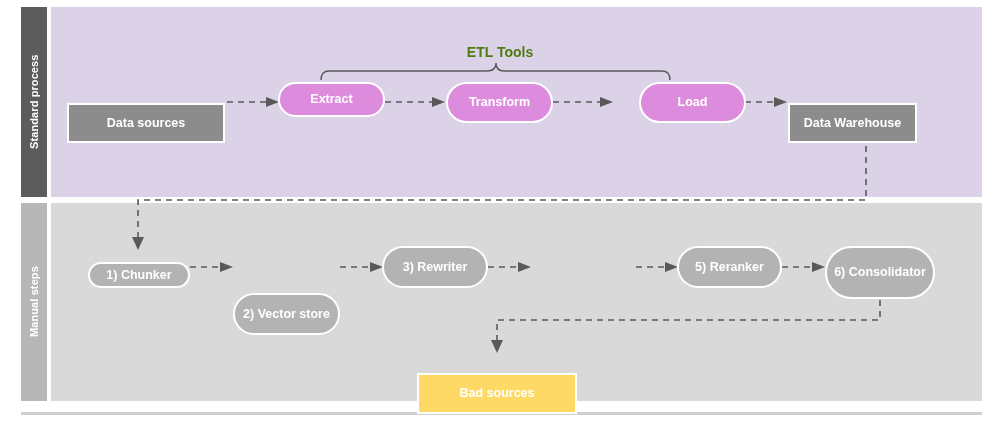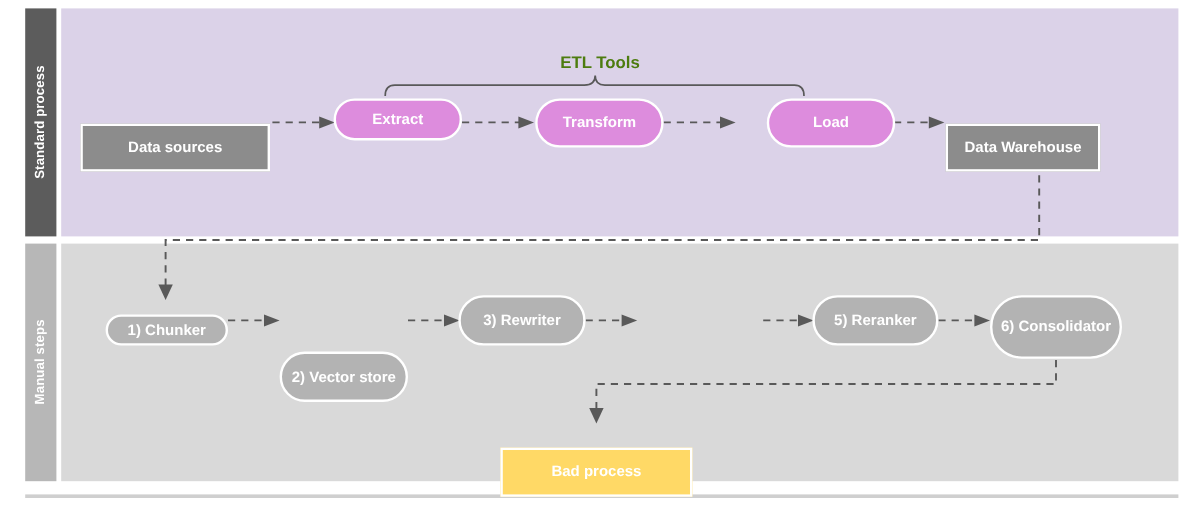--- a/index.html
+++ b/index.html
@@ -219,16 +219,16 @@
 
   <div class="node pill grayish" style="left:677px; top:246px; width:105px; height:42px;">
     <span>5) Reranker</span>
   </div>
 
   <div class="node pill grayish" style="left:825px; top:246px; width:110px; height:53px;">
     <span>6) Consolidator</span>
   </div>
 
   <div class="node rect yellow" style="left:417px; top:353px; width:160px; height:41px;">
-    <span>Bad process</span>
+    <span>Bad sources</span>
   </div>
 
 </div>
 
 </body></html>

